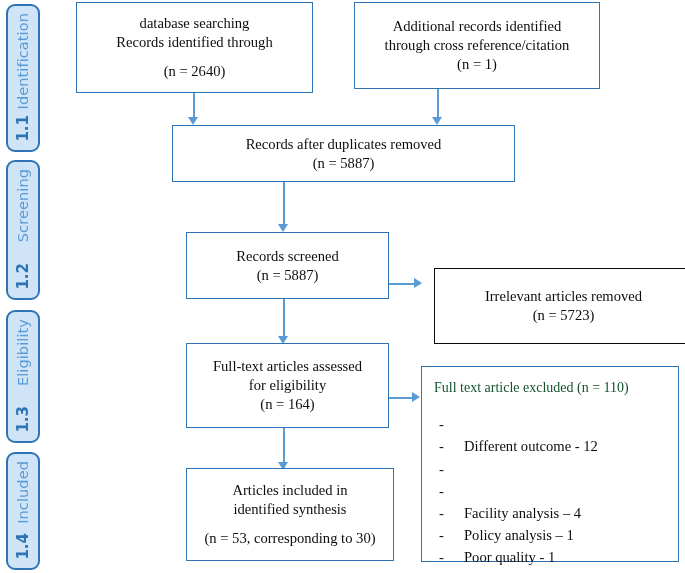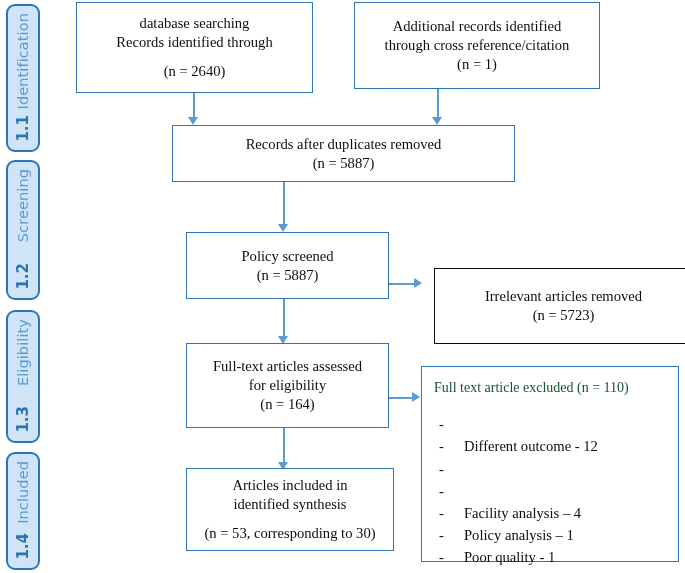--- a/index.html
+++ b/index.html
@@ -183,21 +183,21 @@
     <span class="line">through cross reference/citation</span>
     <span class="line">(n = 1)</span>
   </div>
 
   <div class="node" style="left:125px; top:125px; width:343px; height:57px;margin-left:47px;">
     <span class="line">Records after duplicates removed</span>
     <span class="line">(n = 5887)</span>
   </div>
 
   <div class="node" style="left:186px; top:232px; width:203px; height:67px;">
-    <span class="line">Policy screened</span>
+    <span class="line">Records screened</span>
     <span class="line">(n = 5887)</span>
   </div>
 
   <div class="node black-border" style="left:434px; top:268px; width:259px; height:76px;">
     <span class="line">Irrelevant articles removed</span>
     <span class="line">(n = 5723)</span>
   </div>
 
   <div class="node" style="left:186px; top:343px; width:203px; height:85px;">
     <span class="line">Full-text articles assessed</span>
@@ -229,20 +229,20 @@
         <span class="excl-dash">-</span>
         <span>Policy analysis – 1</span>
       </li>
       <li>
         <span class="excl-dash">-</span>
         <span>Poor quality - 1</span>
       </li>
     </ul>
   </div>
 
-  <div class="node" style="left:186px; top:468px; width:208px; height:83px;">
+  <div class="node" style="left:186px; top:468px; width:208px; height:93px;">
     <span class="line">Articles included in</span>
     <span class="line">identified synthesis</span>
     <span class="gap"></span>
     <span class="line">(n = 53, corresponding to 30)</span>
   </div>
 
 </div>
 
 </body></html>

